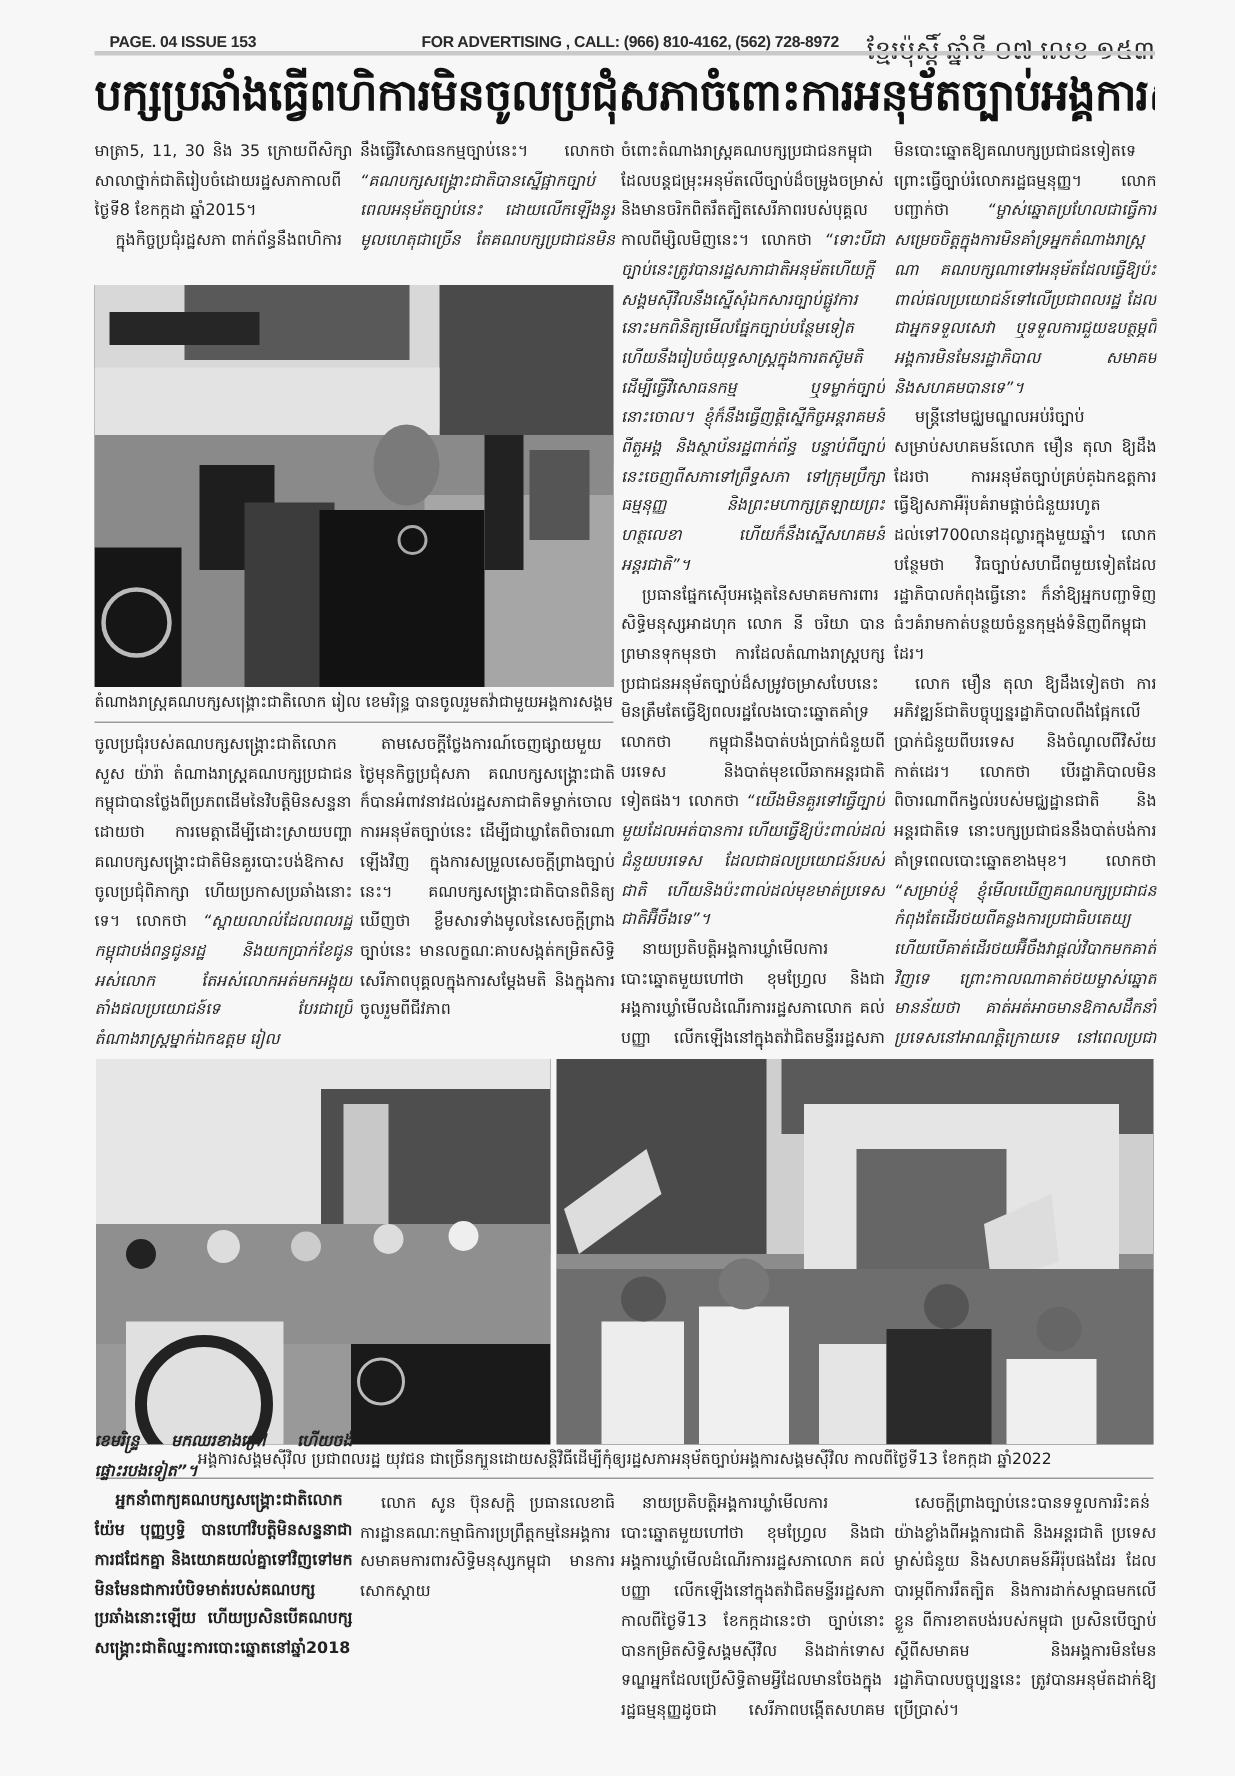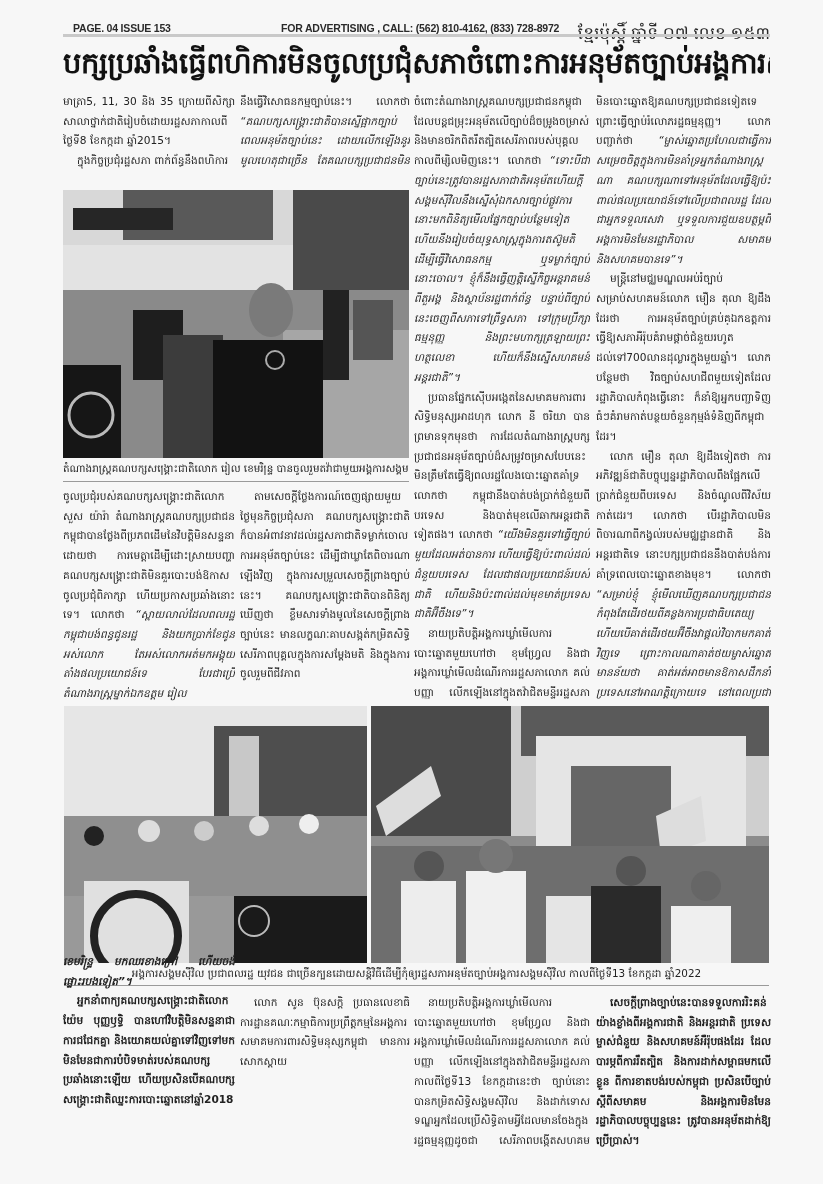--- a/index.html
+++ b/index.html
@@ -17,21 +17,21 @@
   .photo { position:absolute; background:#6a6a6a; overflow:hidden; }
   .caption { position:absolute; font-size:10.4px; line-height:14px; text-align:center; color:#222; white-space:nowrap; overflow:hidden; }
   .rule { position:absolute; height:1px; background:#9a9a9a; }
   svg { display:block; }
 </style>
 </head>
 <body>
 
 <div class="masthead">
   <span class="left">PAGE. 04  ISSUE 153</span>
-  <span class="center">FOR ADVERTISING ,  CALL: (562) 810-4162, (833) 728-8972</span>
+  <span class="center">FOR ADVERTISING ,  CALL: (966) 810-4162, (562) 728-8972</span>
   <span class="right">ខ្មែរប៉ុស្តិ៍ ឆ្នាំទី ០៧  លេខ ១៥៣</span>
 </div>
 <div class="top-rule"></div>
 
 <div class="headline">បក្សប្រឆាំងធ្វើពហិការមិនចូលប្រជុំសភាចំពោះការអនុម័តច្បាប់អង្គការសង្គមស៊ីវិល</div>
 
 <div class="col" id="col1-top" style="left:63px; top:92px; width:172px; height:80px;">
     <p><span>មាត្រា5, 11, 30 និង 35 ក្រោយពីសិក្សាសាលាថ្នាក់ជាតិរៀបចំដោយរដ្ឋសភាកាលពីថ្ងៃទី8 ខែកក្កដា ឆ្នាំ2015។</span></p>
     <p class="indent"><span>ក្នុងកិច្ចប្រជុំរដ្ឋសភា ពាក់ព័ន្ធនឹងពហិការ</span></p>
   </div>
@@ -131,15 +131,15 @@
 <div class="col" id="col1-bottom" style="left:63px; top:952px; width:172px; height:160px;font-weight:bold;">
     <p><span class="it">ខេមរិន្ទ្រ មកឈរខាងក្រៅ ហើយចង់ផ្ទោះរបងទៀត”។</span></p>
     <p class="indent"><span>អ្នកនាំពាក្យគណបក្សសង្គ្រោះជាតិលោក យ៉ែម បុញ្ញឫទ្ធិ បានហៅវិបត្តិមិនសន្ទនាជាការជជែកគ្នា និងយោគយល់គ្នាទៅវិញទៅមក មិនមែនជាការបំបិទមាត់របស់គណបក្សប្រឆាំងនោះឡើយ ហើយប្រសិនបើគណបក្សសង្គ្រោះជាតិឈ្នះការបោះឆ្នោតនៅឆ្នាំ2018 គណបក្ស</span></p>
   </div>
 <div class="col" id="col2-bottom" style="left:240px; top:993px; width:170px; height:160px;">
     <p class="indent"><span>លោក សូន ប៊ុនសក្តិ ប្រធានលេខាធិការដ្ឋានគណៈកម្មាធិការប្រព្រឹត្តកម្មនៃអង្គការសមាគមការពារសិទ្ធិមនុស្សកម្ពុជា មានការសោកស្តាយ</span></p>
   </div>
 <div class="col" id="col3-bottom" style="left:414px; top:993px; width:176px; height:160px;">
     <p class="indent"><span>នាយប្រតិបត្តិអង្គការឃ្លាំមើលការបោះឆ្នោតមួយហៅថា ខុមហ្វ្រែល និងជាអង្គការឃ្លាំមើលដំណើរការរដ្ឋសភាលោក គល់ បញ្ញា លើកឡើងនៅក្នុងតវ៉ាជិតមន្ទីររដ្ឋសភាកាលពីថ្ងៃទី13 ខែកក្កដានេះថា ច្បាប់នោះបានកម្រិតសិទ្ធិសង្គមស៊ីវិល និងដាក់ទោសទណ្ឌអ្នកដែលប្រើសិទ្ធិតាមអ្វីដែលមានចែងក្នុងរដ្ឋធម្មនុញ្ញដូចជា សេរីភាពបង្កើតសហគម សេរីភាពបញ្ចេញមតិ និងសកម្មភាពលើកស្ទួយសិទ្ធិមនុស្សជាដើម។</span></p>
   </div>
-<div class="col" id="col4-bottom" style="left:596px; top:993px; width:175px; height:160px;font-weight:bold;">
+<div class="col" id="col4-bottom" style="left:596px; top:993px; width:175px; height:160px;">
     <p class="indent"><span>សេចក្តីព្រាងច្បាប់នេះបានទទួលការរិះគន់យ៉ាងខ្លាំងពីអង្គការជាតិ និងអន្តរជាតិ ប្រទេសម្ចាស់ជំនួយ និងសហគមន៍អឺរ៉ុបផងដែរ ដែលបារម្ភពីការរឹតត្បិត និងការដាក់សម្ពាធមកលើខ្លួន ពីការខាតបង់របស់កម្ពុជា ប្រសិនបើច្បាប់ស្តីពីសមាគម និងអង្គការមិនមែនរដ្ឋាភិបាលបច្ចុប្បន្ននេះ ត្រូវបានអនុម័តដាក់ឱ្យប្រើប្រាស់។</span></p>
   </div>
 
 </body></html>

